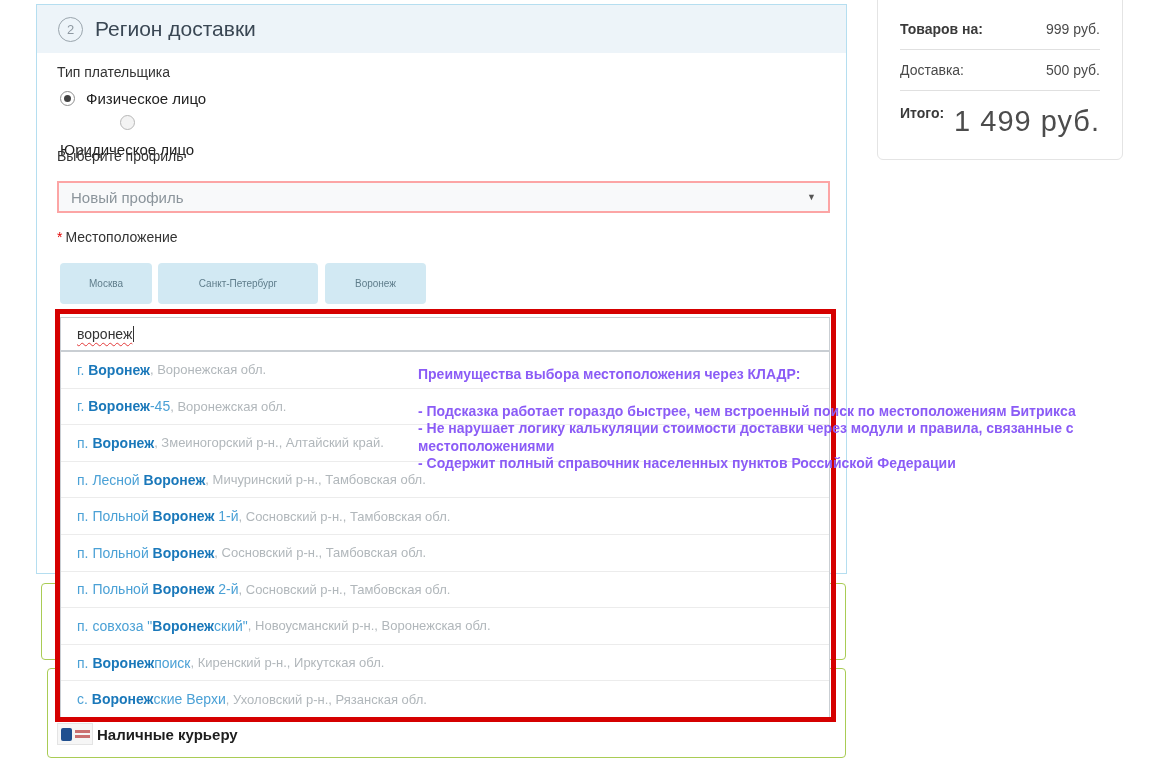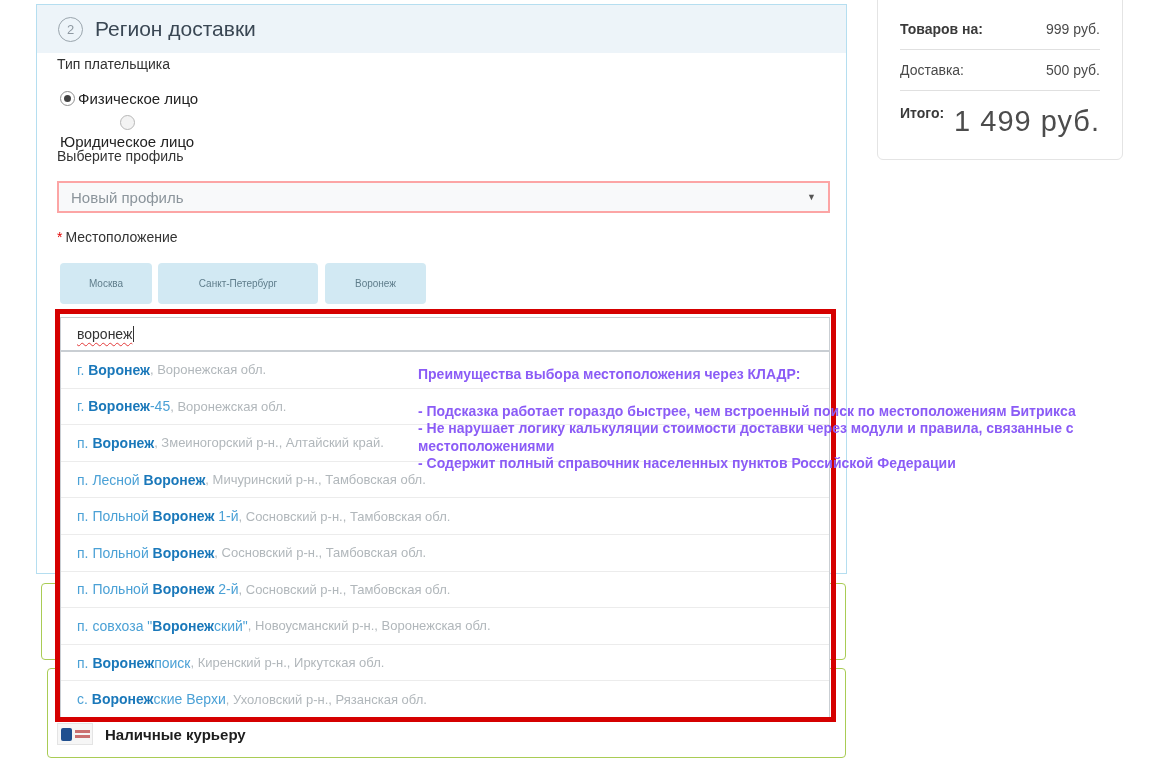--- a/index.html
+++ b/index.html
@@ -10,21 +10,21 @@
              border:1px solid #b5def0; background:#fff; box-sizing:border-box; z-index:1; }
   .section-header { height:48px; background:#edf4f9; display:flex; align-items:center; padding-left:21px; }
   .step-badge { width:23px; height:23px; border:1px solid #9aa5ad; border-radius:50%;
                 color:#8d98a1; font-size:13px; display:flex; align-items:center; justify-content:center;
                 margin-right:12px; flex:0 0 auto; }
   .section-title { font-size:21px; color:#3a4754; }
 
   .lbl { position:absolute; font-size:14px; color:#333; z-index:2; }
   .req { color:#e00000; margin-right:3px; }
 
-  .radio-row { position:absolute; display:flex; align-items:center; gap:3px; font-size:15px; color:#222; z-index:2; }
+  .radio-row { position:absolute; display:flex; align-items:center; gap:11px; font-size:15px; color:#222; z-index:2; }
   .radio { width:15px; height:15px; border-radius:50%; border:1px solid #8f8f8f; background:#fff;
            position:relative; box-sizing:border-box; flex:0 0 auto; }
   .radio.sel::after { content:""; position:absolute; left:3px; top:3px; width:7px; height:7px;
                       border-radius:50%; background:#424242; }
   .radio.unsel { border-color:#b7b7b7; background:#f3f3f3; }
 
   .select { position:absolute; left:57px; top:181px; width:773px; height:32px; background:#f8f9fa;
             border:2px solid #fca5a5; box-sizing:border-box; display:flex; align-items:center;
             justify-content:space-between; padding:0 12px; font-size:15px; color:#8b949b; z-index:2; cursor:default; }
   .select-arrow { font-size:9px; color:#555; }
@@ -68,21 +68,21 @@
   .sum-div { border:none; border-top:1px solid #e0e0e0; margin:12px 0; }
   .sum-total { margin-top:14px; }
   .sum-total-value { font-size:29px; color:#4c4c4c; letter-spacing:1px; }
 
   
   .green-box { position:absolute; border:1px solid #a9cc55; border-radius:4px; box-sizing:border-box; z-index:0; background:transparent; }
   .green-box.one { left:41px; top:583px; width:805px; height:77px; }
   .green-box.two { left:47px; top:668px; width:799px; height:90px; }
 
   
-  .payment-row { position:absolute; left:57px; top:723px; display:flex; align-items:center; gap:12px; z-index:2; cursor:pointer; }
+  .payment-row { position:absolute; left:57px; top:723px; display:flex; align-items:center; gap:4px; z-index:2; cursor:pointer; }
   .pay-logo { position:relative; width:36px; height:22px; background:#f6f6f6; border:1px solid #e4e4e4;
               box-sizing:border-box; display:flex; align-items:center; padding-left:3px; gap:3px; flex:0 0 auto; }
   .pay-logo-square { width:11px; height:13px; background:#1f4f8f; border-radius:2px; flex:0 0 auto; }
   .pay-logo-lines { display:flex; flex-direction:column; gap:2px; }
   .pay-logo-lines i { display:block; width:15px; height:3px; background:#c05050; opacity:.8; }
   .pay-label { font-weight:bold; font-size:15px; color:#1d1d1d; }
 </style>
 </head>
 <body>
 
@@ -91,21 +91,21 @@
   <div class="green-box one"></div>
   <div class="green-box two"></div>
 
   <div class="section">
     <div class="section-header">
       <div class="step-badge">2</div>
       <div class="section-title">Регион доставки</div>
     </div>
   </div>
 
-  <div class="lbl" style="left:57px; top:56px;">Тип плательщика</div>
+  <div class="lbl" style="left:57px; top:64px;">Тип плательщика</div>
 
   <div class="radio-row" style="left:60px; top:90px;">
     <span class="radio sel"></span>
     <span>Физическое лицо</span>
   </div>
   <div class="radio-row" style="left:60px; top:115px;flex-direction:column;">
     <span class="radio unsel"></span>
     <span>Юридическое лицо</span>
   </div>
 

